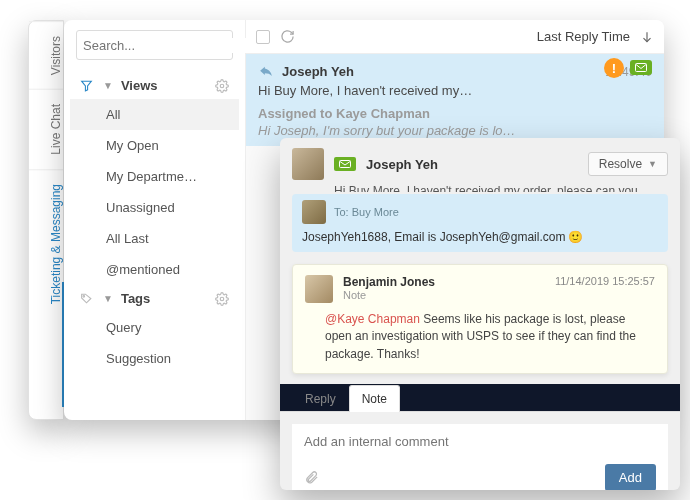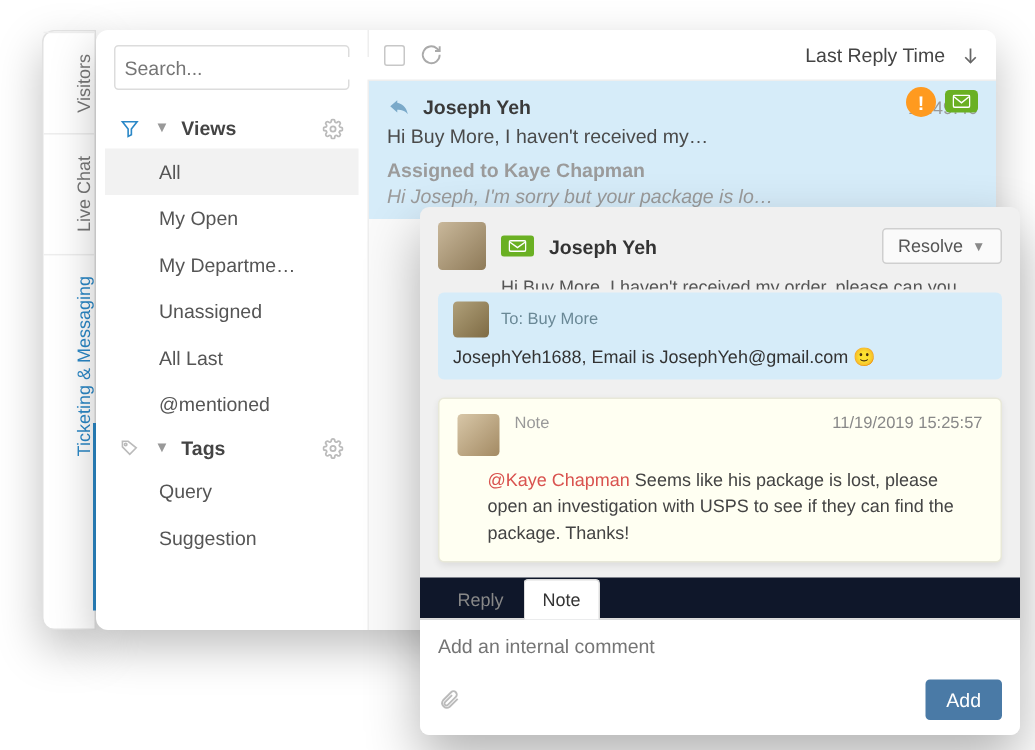--- a/index.html
+++ b/index.html
@@ -346,21 +346,21 @@
     }
     .minitab.active {
       background: #fff;
       border-color: #ddd;
       color: #333;
       border-radius: 3px 3px 0 0;
     }
     .composer {
       flex: 1;
       background: #fff;
-      margin: 0;
+      margin: 12px;
       padding: 10px 12px;
       display: flex;
       flex-direction: column;
     }
     .composer textarea {
       border: none;
       resize: none;
       outline: none;
       font-family: inherit;
       font-size: 13px;
@@ -529,23 +529,24 @@
       <div class="av2"></div>
       <span>To: Buy More</span>
     </div>
     <div class="body">JosephYeh1688, Email is JosephYeh@gmail.com 🙂</div>
   </div>
 
   <div class="notecard">
     <div class="notehdr">
       <div class="avatar bj" style="width:28px;height:28px;"></div>
       <div class="meta">
+        <div class="who">Benjamin Jones</div>
         <div class="kind">Note</div>
       </div>
-      <div class="ts">11/19/2019 15:25:57</div>
+      <div class="ts">11/14/2019 15:25:57</div>
     </div>
     <div class="notebody">
       <span class="mention">@Kaye Chapman</span><span> Seems like his package is lost, please open an investigation with USPS to see if they can find the package. Thanks!</span>
     </div>
   </div>
 
   <div class="tabsrow">
     <div class="minitab">Reply</div>
     <div class="minitab active">Note</div>
   </div>

